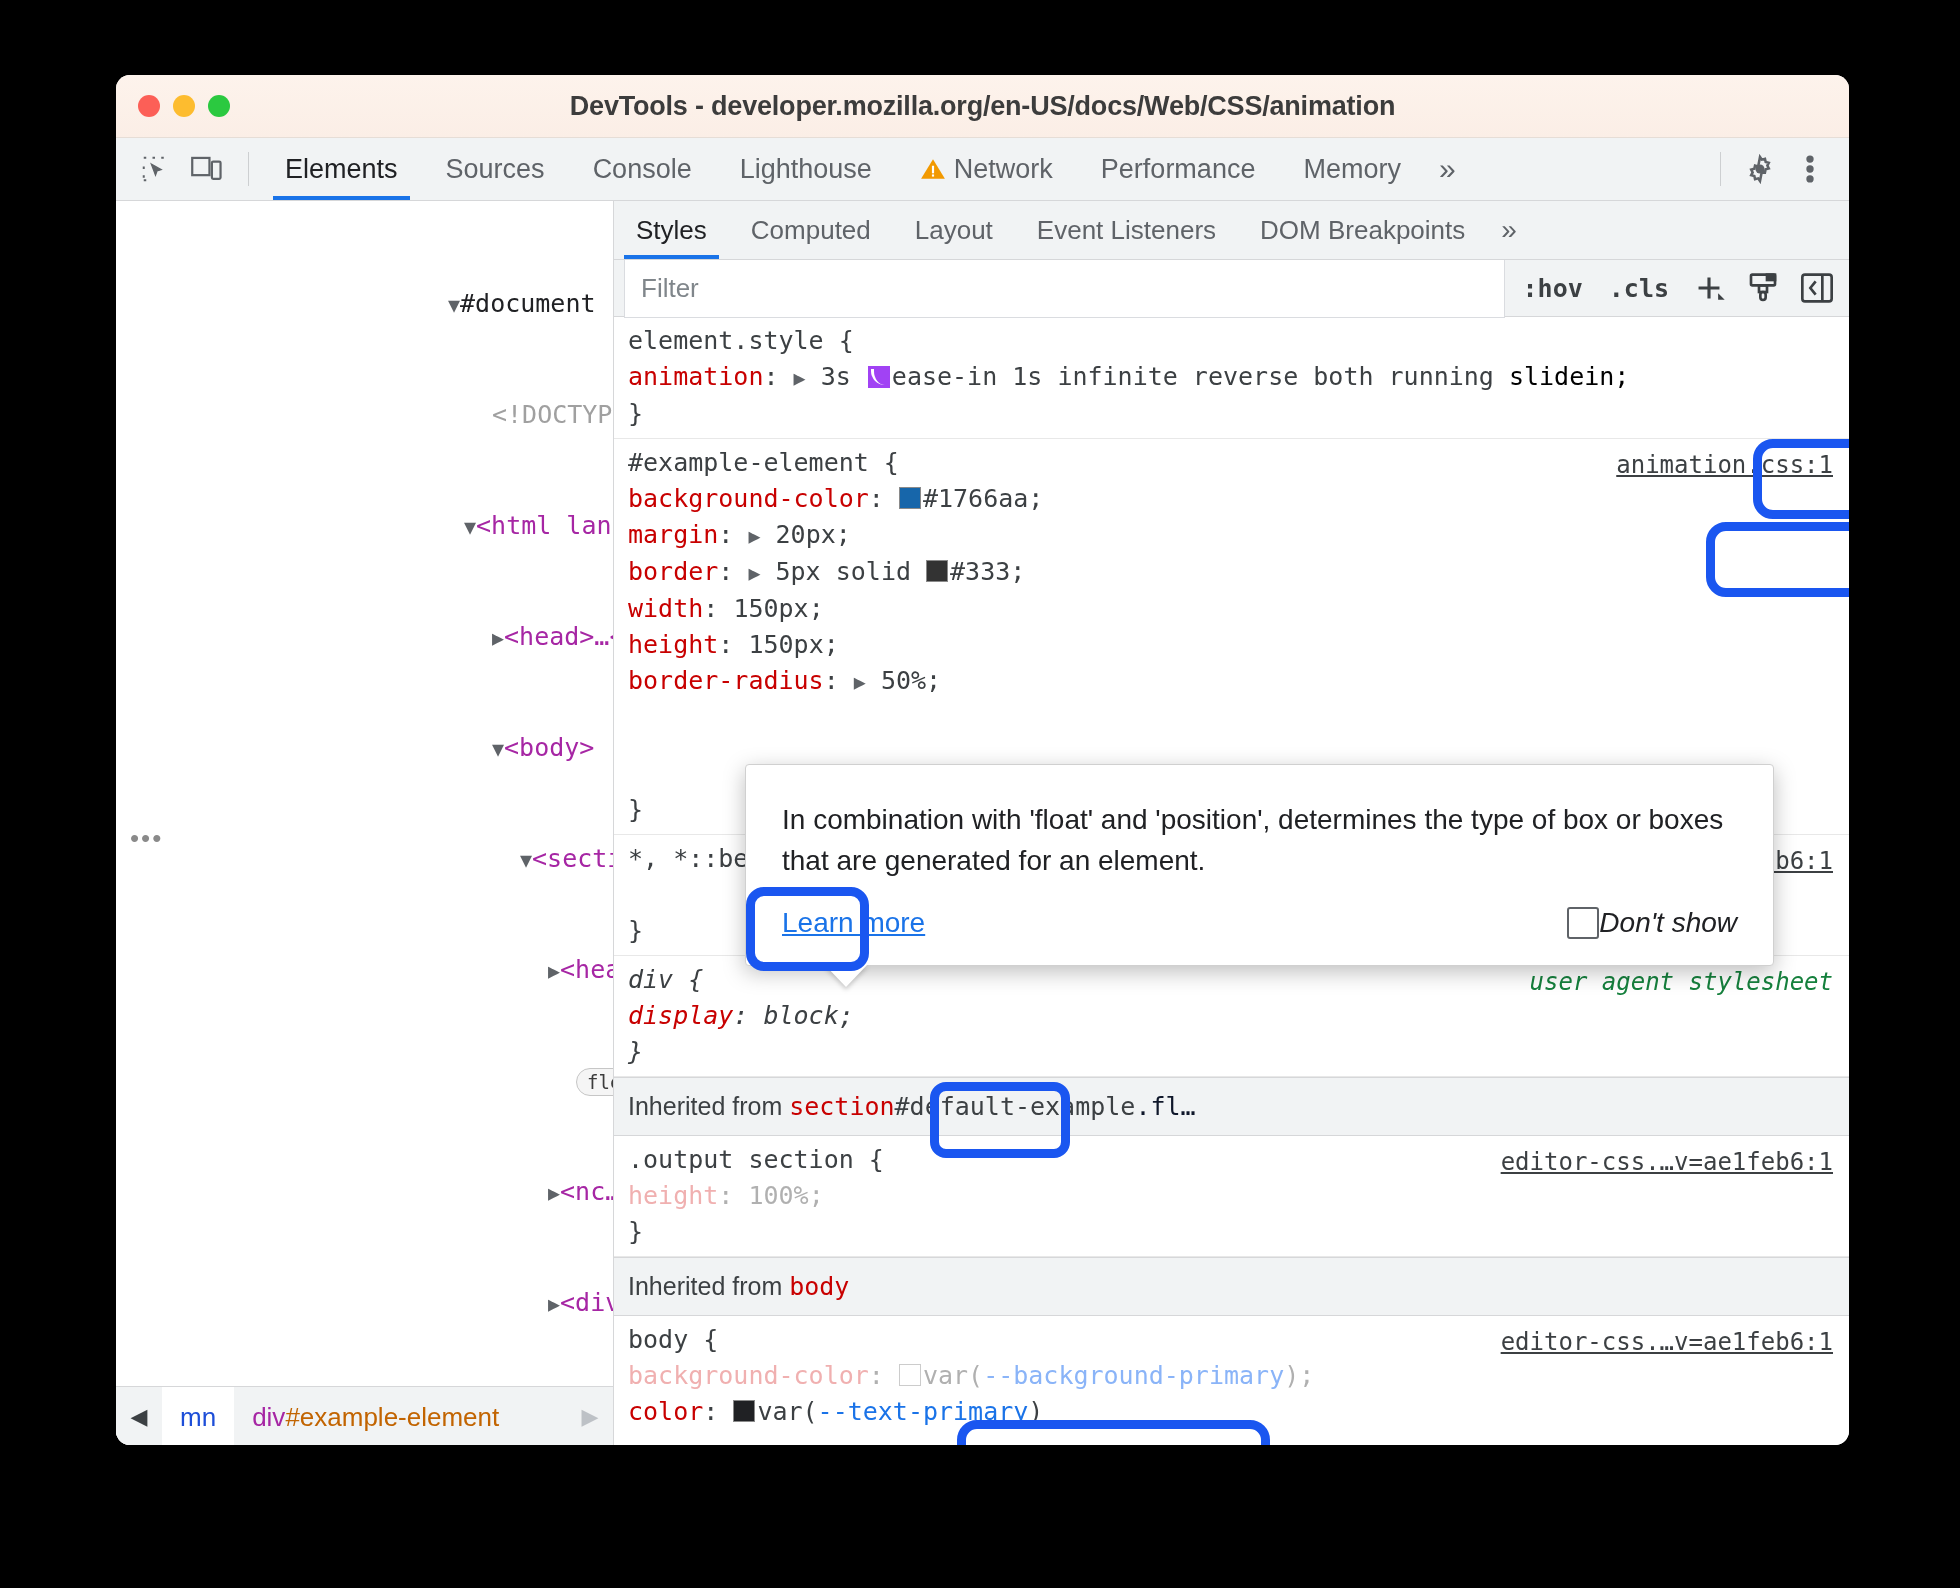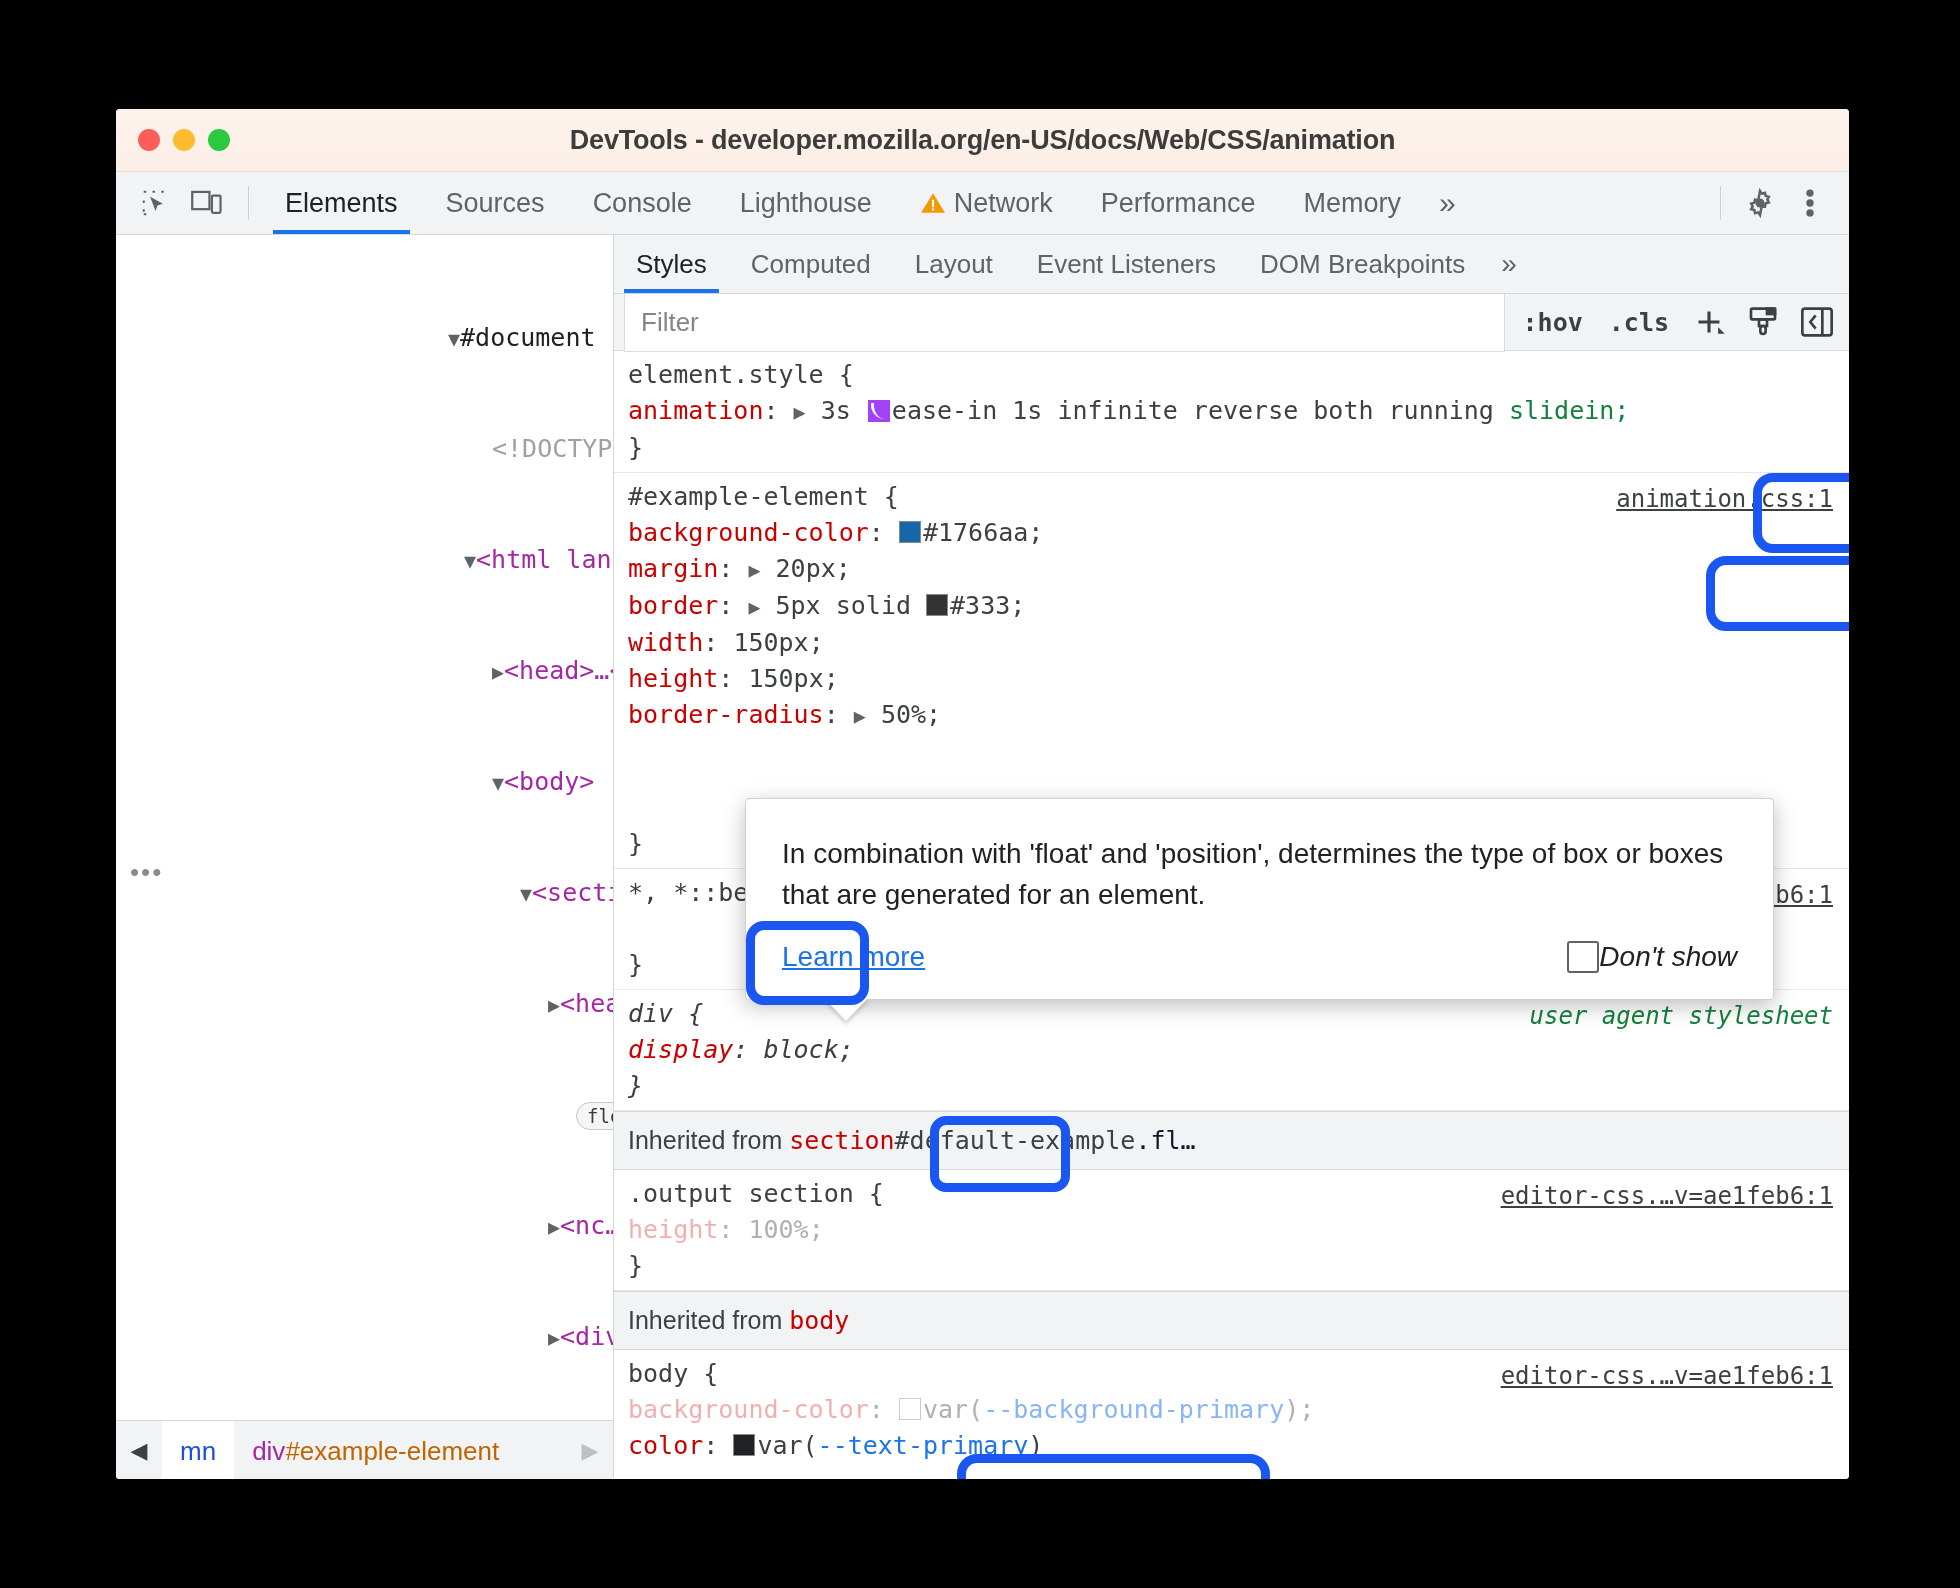--- a/index.html
+++ b/index.html
@@ -7,23 +7,22 @@
     width:1960px;height:1588px;
     background:#000;
     font-family:"Liberation Sans", sans-serif;
     overflow:hidden;
   }
   .screen{position:relative;width:1960px;height:1588px;background:#000;}
 
   
   .window{
     position:absolute;left:116px;top:75px;width:1733px;height:1370px;
-    background:#fff;border-radius:4px;overflow:hidden;
+    background:#fff;border-radius:14px;overflow:hidden;
     box-shadow:0 10px 40px rgba(0,0,0,.5);
-    margin-top:34px;
   }
 
   
   .titlebar{
     position:relative;height:62px;
     background:linear-gradient(180deg,#fdf3ec 0%,#fbeee6 100%);
     border-bottom:1px solid #e6ddd6;
     display:flex;align-items:center;
   }
   .lights{position:absolute;left:22px;top:50%;transform:translateY(-50%);display:flex;gap:13px;}
@@ -376,21 +375,21 @@
                 <path d="M16 1v20"></path>
                 <path d="M11 6l-4 5 4 5" fill="none"></path>
             </svg>
           </span>
         </div>
 
         <div class="rules">
 
           <div class="rule">
             <div class="line sel">element.style {</div>
-            <div class="line ind"><span class="prop">animation</span><span class="pval">: </span><span class="arrow">▶</span><span class="pval"> 3s </span><span class="ease-ico"></span><span class="pval">ease-in 1s infinite reverse both running </span><span style="color:#15803d;text-align:center;">slidein;</span></div>
+            <div class="line ind"><span class="prop">animation</span><span class="pval">: </span><span class="arrow">▶</span><span class="pval"> 3s </span><span class="ease-ico"></span><span class="pval">ease-in 1s infinite reverse both running </span><span style="color:#000000;text-align:center;">slidein;</span></div>
             <div class="line sel">}</div>
           </div>
 
           <div class="rule">
             <span class="origin">animation.css:1</span>
             <div class="line sel">#example-element {</div>
             <div class="line ind"><span class="prop">background-color</span><span class="pval">: </span><span class="swatch" style="background:#1766aa;"></span><span class="pval">#1766aa;</span></div>
             <div class="line ind"><span class="prop">margin</span><span class="pval">: </span><span class="arrow">▶</span><span class="pval"> </span><span class="pval">20px;</span></div>
             <div class="line ind"><span class="prop">border</span><span class="pval">: </span><span class="arrow">▶</span><span class="pval"> 5px solid </span><span class="swatch" style="background:#333;"></span><span class="pval">#333;</span></div>
             <div class="line ind"><span class="prop">width</span><span class="pval">: </span><span class="pval">150px;</span></div>

